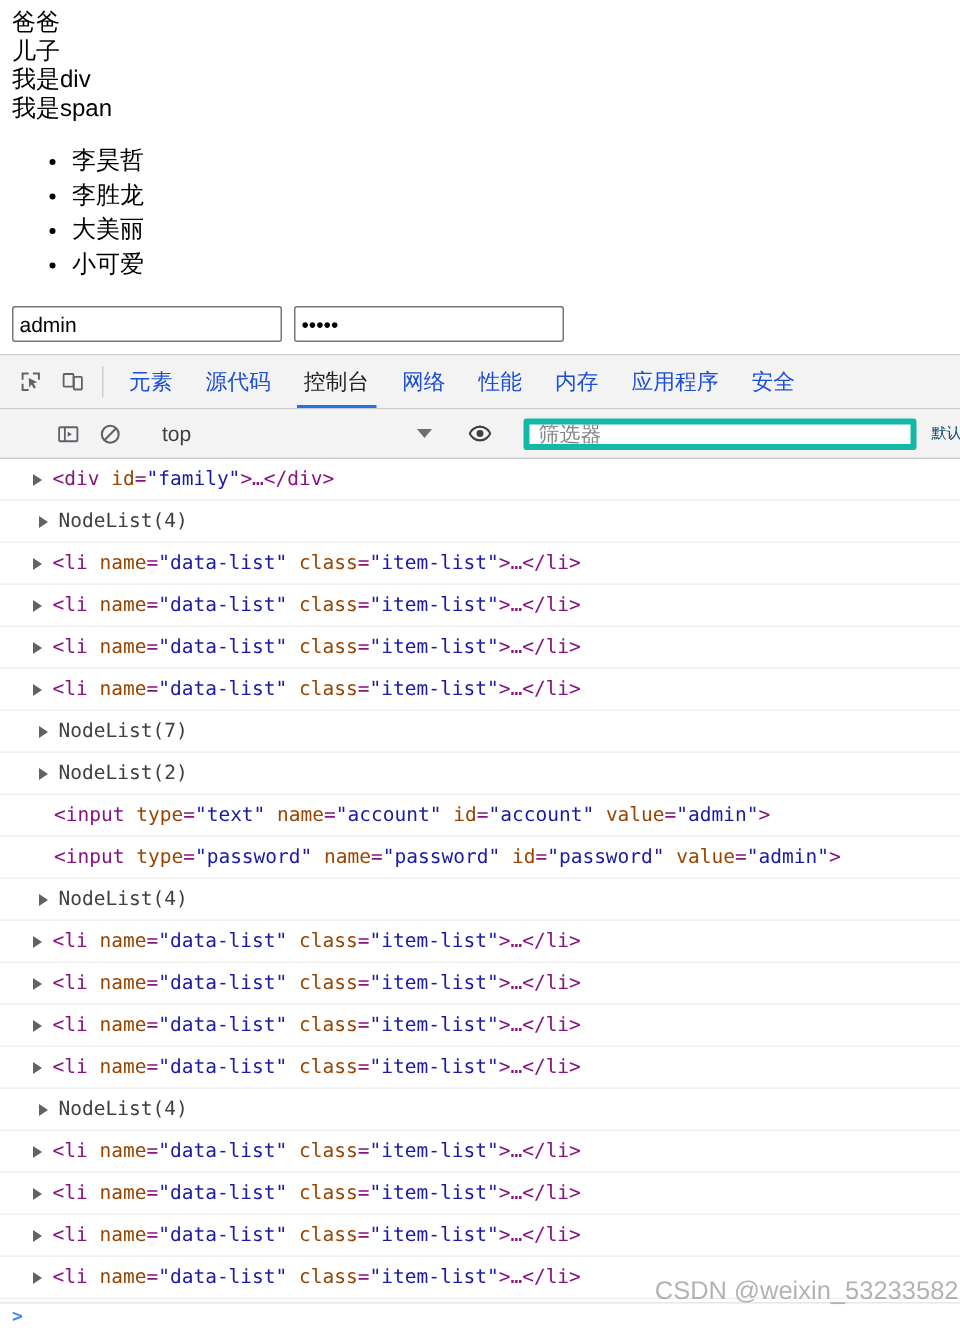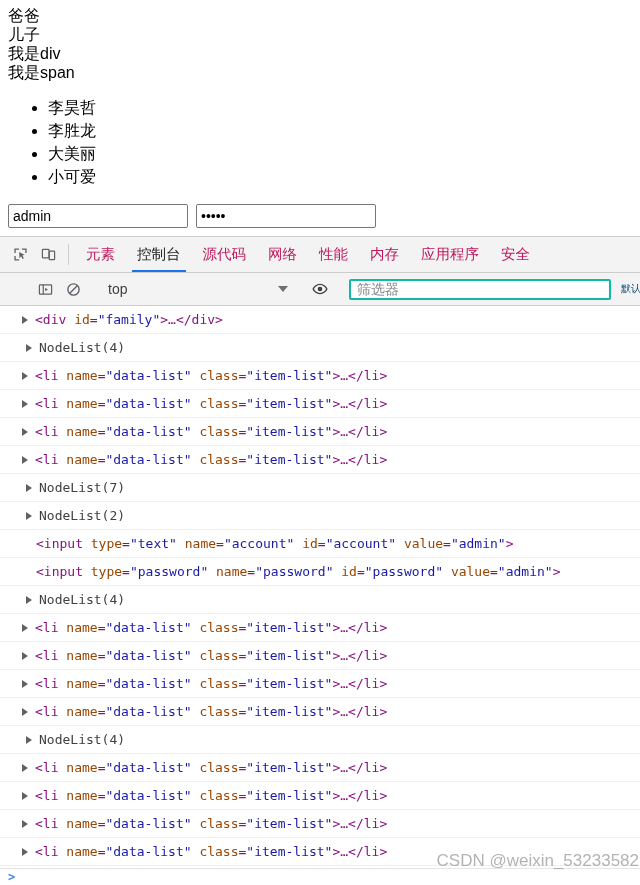--- a/index.html
+++ b/index.html
@@ -96,21 +96,21 @@
     width: 1px;
     background: #cdcdcd;
     margin: 7px 6px;
     flex: none;
   }
   .dt-tab {
     display: flex;
     align-items: center;
     padding: 0 11px;
     font-size: 14.5px;
-    color: #be185d;
+    color: #1d4ed8;
     cursor: pointer;
     position: relative;
     white-space: nowrap;
     flex: none;
   }
   .dt-tab.active { color: #202124; }
   .dt-tab.active::after {
     content: "";
     position: absolute;
     left: 6px; right: 6px; bottom: 0;
@@ -150,21 +150,21 @@
   #filter-input {
     flex: none;
     width: 262px;
     height: 21px;
     margin-left: 2px;
     padding: 0 6px;
     font-family: "Liberation Sans", sans-serif;
     font-size: 14px;
     color: #1d4ed8;
     background: #fff;
-    border: 2px solid #14b8a6;
+    border: 4px solid #14b8a6;
     border-radius: 2px;
     box-sizing: border-box;
     outline: none;
   }
   #filter-input::placeholder { color: #80868b; }
   #level-label {
     font-size: 10px;
     color: #0c4a6e;
     margin-left: 10px;
     white-space: nowrap;
@@ -275,25 +275,25 @@
       <svg width="15" height="15" viewBox="0 0 16 16">
         <rect x="1.5" y="2.5" width="7" height="9" rx="0.6" fill="none" stroke="#5f6368" stroke-width="1.3"></rect>
         <rect x="8.8" y="4.5" width="5.7" height="9" rx="0.6" fill="none" stroke="#5f6368" stroke-width="1.3"></rect>
       </svg>
     </div>
     <div class="tb-sep"></div>
 
     <div class="dt-tab">
       <span>元素</span>
     </div>
+    <div class="dt-tab">
+      <span>源代码</span>
+    </div>
     <div class="dt-tab active">
       <span>控制台</span>
-    </div>
-    <div class="dt-tab">
-      <span>源代码</span>
     </div>
     <div class="dt-tab">
       <span>网络</span>
     </div>
     <div class="dt-tab">
       <span>性能</span>
     </div>
     <div class="dt-tab">
       <span>内存</span>
     </div>

